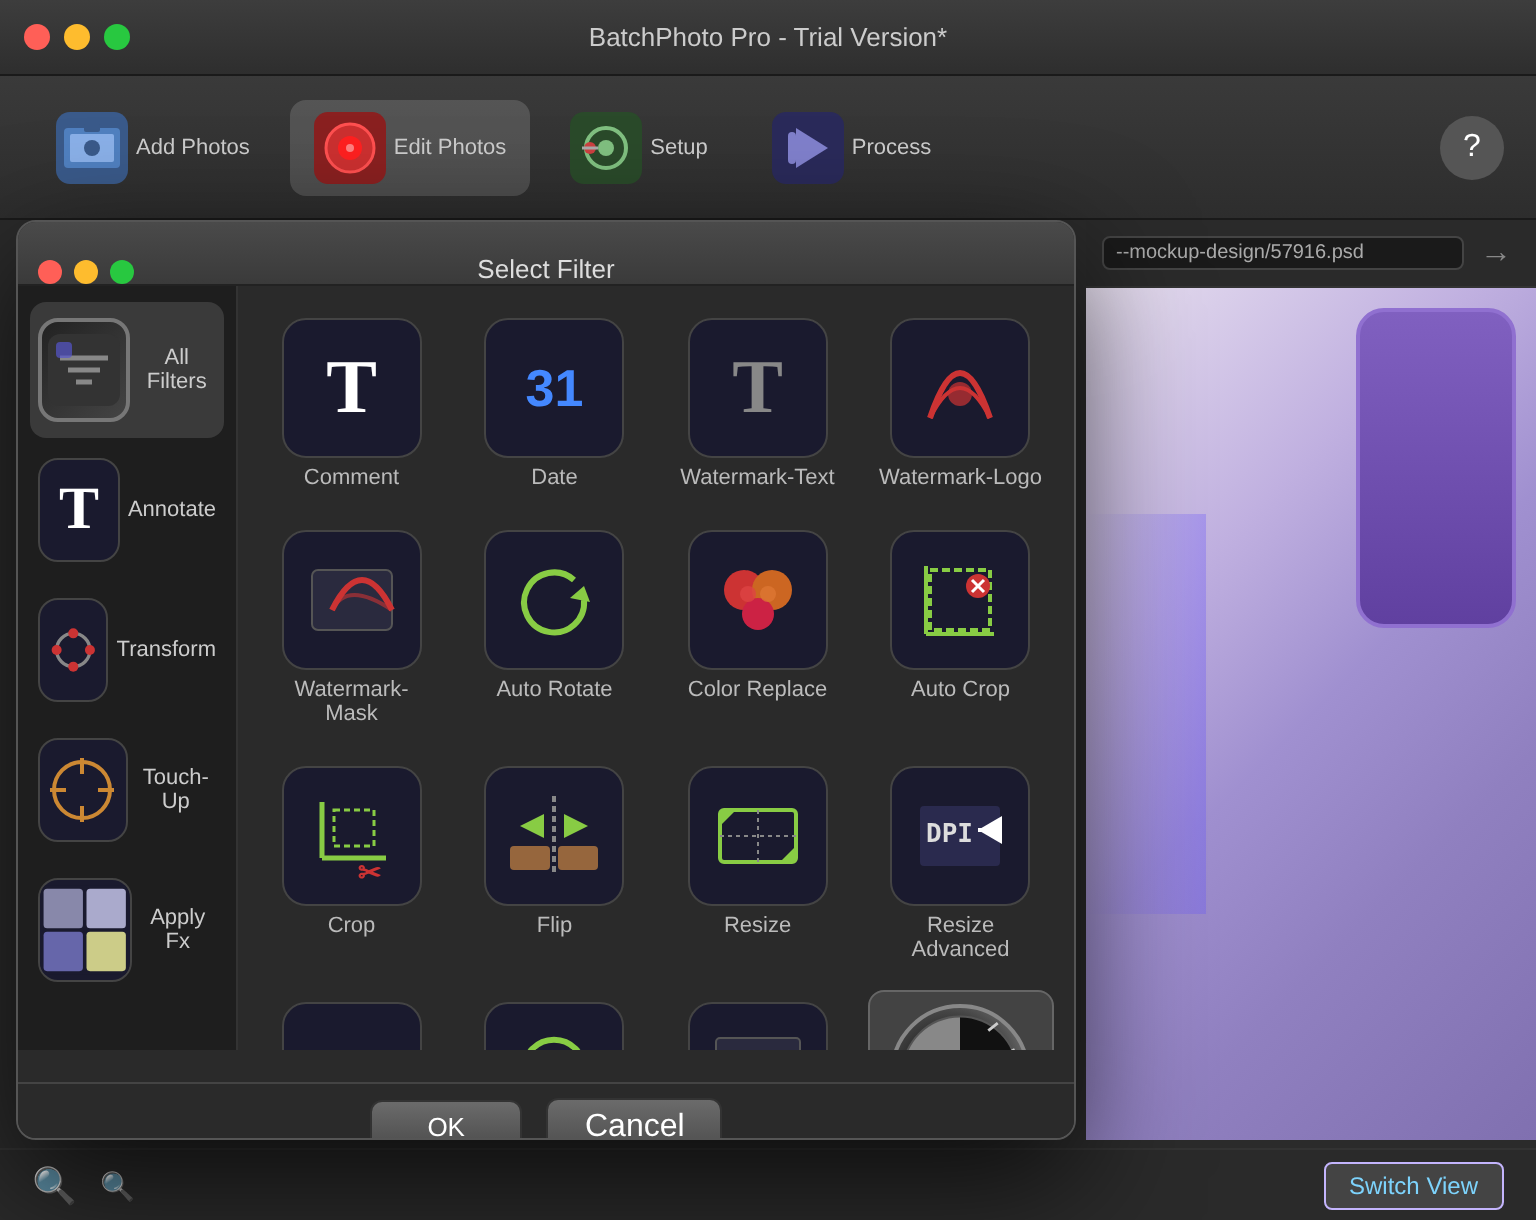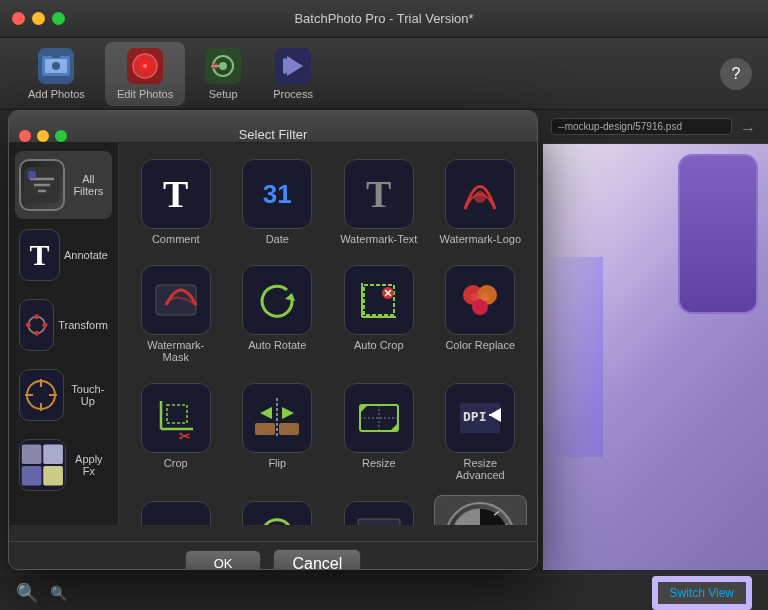--- a/index.html
+++ b/index.html
@@ -50,21 +50,20 @@
       background: linear-gradient(180deg, #3a3a3a 0%, #2d2d2d 100%);
       height: 72px;
       display: flex;
       align-items: center;
       padding: 0 16px;
       border-bottom: 1px solid #1a1a1a;
       gap: 8px;
     }
     .toolbar-item {
       display: flex;
-      flex-direction: column;
       align-items: center;
       gap: 4px;
       padding: 6px 12px;
       cursor: pointer;
       border-radius: 6px;
     }
     .toolbar-icon {
       width: 36px;
       height: 36px;
       border-radius: 8px;
@@ -342,22 +341,22 @@
     .zoom-btn {
       color: #888;
       font-size: 18px;
       cursor: pointer;
       background: none;
       border: none;
     }
     .statusbar-spacer { flex: 1; }
     .switch-view-btn {
       background: #444;
-      color: #0ea5e9;
-      border: 6px solid #c4b5fd;
+      color: #7dd3fc;
+      border: 1px solid #c4b5fd;
       padding: 4px 12px;
       border-radius: 4px;
       font-size: 12px;
       cursor: pointer;
     }
 
     
     .icon-comment { background: #1a1a2e; color: #fff; font-size: 36px; font-weight: 900; font-family: serif; }
     .icon-date { background: #1a1a2e; color: #4488ff; font-size: 26px; font-weight: 900; }
 
@@ -566,42 +565,42 @@
               <polygon points="40,18 43,26 33,24" fill="#88cc44"></polygon>
             </svg>
           </div>
           <span class="filter-name">Auto Rotate</span>
         </div>
 
         <div class="filter-item">
           <div class="filter-icon" style="background:#1a1a2e; border:1px solid #444;">
             <svg width="50" height="50" viewBox="0 0 50 50">
               <rect width="50" height="50" fill="#1a1a2e"></rect>
+              <circle cx="18" cy="20" r="10" fill="#cc3333"></circle>
+              <circle cx="32" cy="20" r="10" fill="#cc6622"></circle>
+              <circle cx="25" cy="32" r="8" fill="#cc2244"></circle>
+              <circle cx="20" cy="22" r="4" fill="#dd4444" opacity="0.8"></circle>
+              <circle cx="30" cy="22" r="4" fill="#dd7733" opacity="0.8"></circle>
+            </svg>
+          </div>
+          <span class="filter-name">Color Replace</span>
+        </div>
+
+        <div class="filter-item">
+          <div class="filter-icon" style="background:#1a1a2e; border:1px solid #444;">
+            <svg width="50" height="50" viewBox="0 0 50 50">
+              <rect width="50" height="50" fill="#1a1a2e"></rect>
               <rect x="10" y="10" width="30" height="30" fill="none" stroke="#88cc44" stroke-width="2" stroke-dasharray="4,2"></rect>
               <line x1="8" y1="8" x2="8" y2="42" stroke="#88cc44" stroke-width="2"></line>
               <line x1="8" y1="42" x2="42" y2="42" stroke="#88cc44" stroke-width="2"></line>
               <circle cx="34" cy="18" r="6" fill="#cc3333"></circle>
               <path d="M34 18 m-3 -3 l6 6 m-6 0 l6 -6" stroke="#fff" stroke-width="1.5"></path>
             </svg>
           </div>
           <span class="filter-name">Auto Crop</span>
-        </div>
-
-        <div class="filter-item">
-          <div class="filter-icon" style="background:#1a1a2e; border:1px solid #444;">
-            <svg width="50" height="50" viewBox="0 0 50 50">
-              <rect width="50" height="50" fill="#1a1a2e"></rect>
-              <circle cx="18" cy="20" r="10" fill="#cc3333"></circle>
-              <circle cx="32" cy="20" r="10" fill="#cc6622"></circle>
-              <circle cx="25" cy="32" r="8" fill="#cc2244"></circle>
-              <circle cx="20" cy="22" r="4" fill="#dd4444" opacity="0.8"></circle>
-              <circle cx="30" cy="22" r="4" fill="#dd7733" opacity="0.8"></circle>
-            </svg>
-          </div>
-          <span class="filter-name">Color Replace</span>
         </div>
 
         <div class="filter-item">
           <div class="filter-icon" style="background:#1a1a2e; border:1px solid #444;">
             <svg width="50" height="50" viewBox="0 0 50 50">
               <rect width="50" height="50" fill="#1a1a2e"></rect>
               <line x1="10" y1="8" x2="10" y2="36" stroke="#88cc44" stroke-width="2.5"></line>
               <line x1="10" y1="36" x2="42" y2="36" stroke="#88cc44" stroke-width="2.5"></line>
               <rect x="16" y="12" width="20" height="18" fill="none" stroke="#88cc44" stroke-width="1.5" stroke-dasharray="3,2"></rect>
               <text x="28" y="48" font-size="14" fill="#cc3333" font-weight="bold">✂</text>

